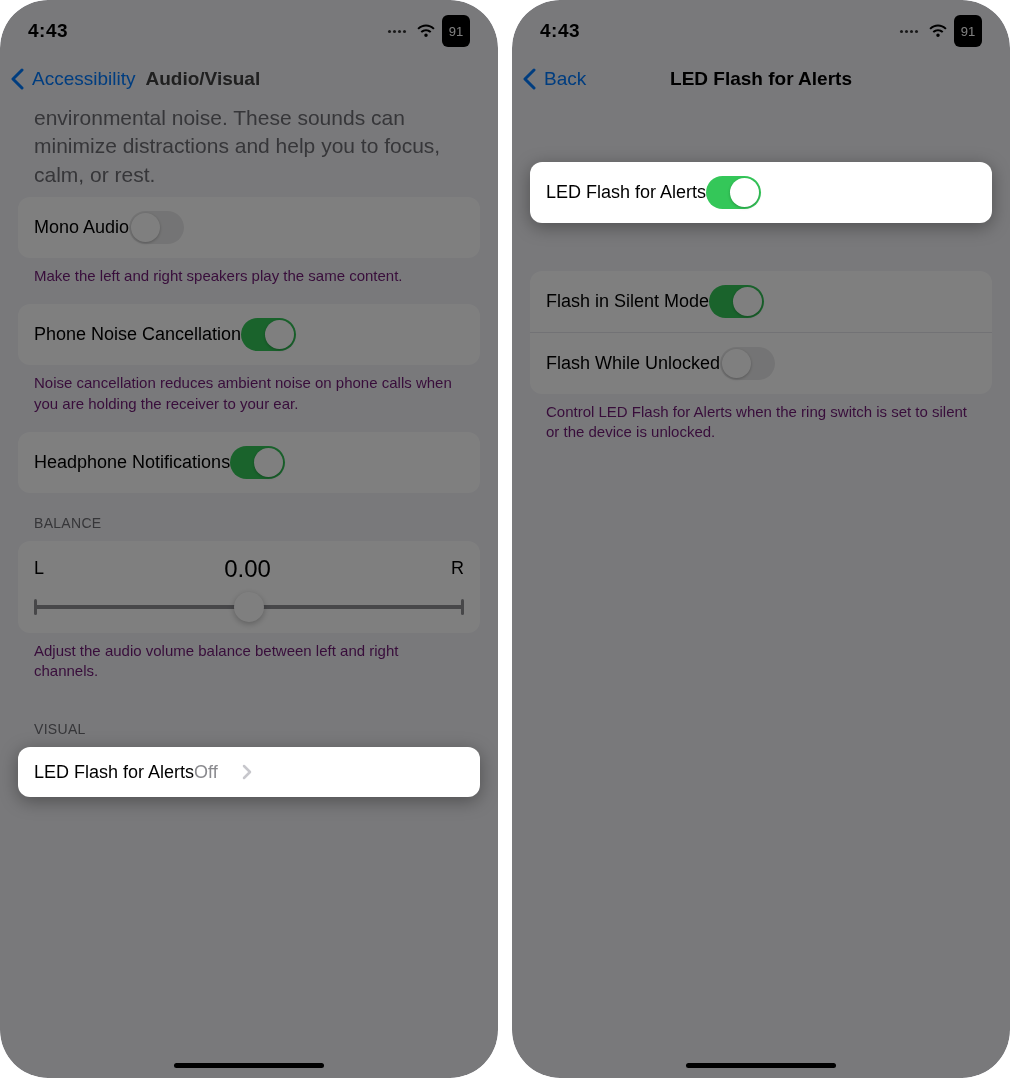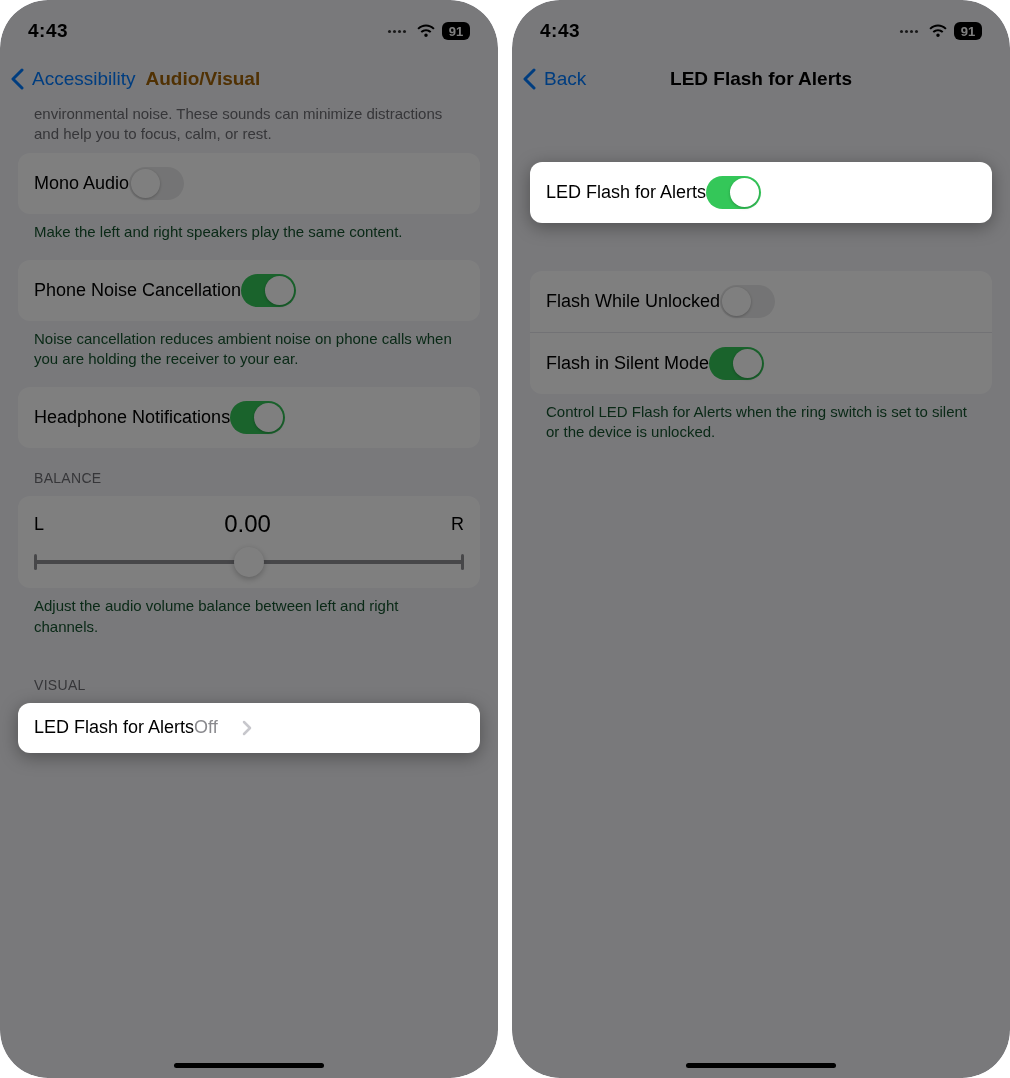--- a/index.html
+++ b/index.html
@@ -36,43 +36,43 @@
     font-weight: 600;
     text-align: center;
   }
   .status-time { font-size: 19px; letter-spacing: .5px;}
   .status-right { display: flex; align-items: center; gap: 6px; }
   .dots { display:flex; gap:2px; align-items:flex-end; margin-right:4px;}
   .dots span{width:3px;height:3px;border-radius:50%;background:#333;}
   .wifi-icon svg { display:block; }
   .batt-box {
     display:flex;align-items:center;justify-content:center;
-    background:#000;color:#fff;font-size:13px;font-weight:700;
-    border-radius:6px;padding:1px 5px;min-width:28px;height:18px;
+    background:#000;color:#fff;font-size:13px;font-weight:400;
+    border-radius:6px;padding:1px 5px;min-width:28px;height:32px;
   }
   
   .nav-bar {
     height: 50px; display: flex; align-items: center; padding: 0 8px;
     position: relative;
   }
   .nav-back {
     display:flex;align-items:center;color:#007aff;font-size:19px;gap:8px;
     padding:4px 2px;
   }
   .nav-title {
     position:absolute;left:50%;transform:translateX(-50%);
     font-size:19px;font-weight:600;color:#000;
   }
   .nav-title-left {
-    font-size:19px;font-weight:600;color:#a16207;margin-left:8px;text-align:center;
+    font-size:19px;font-weight:600;color:#404040;margin-left:8px;text-align:center;
   }
   
   .content { padding: 0 18px; }
   .section-desc {
-    font-size: 15px; color:#14532d; padding: 8px 16px 18px;
+    font-size: 15px; color:#701a75; padding: 8px 16px 18px;
     line-height: 1.35;
   }
   .section-header {
     font-size:14px;color:#6d6d72;text-transform:uppercase;
     padding:22px 16px 10px;letter-spacing:.3px;
   }
   .cell-group {
     background:#fff;border-radius:12px;overflow:hidden;
   }
   .cell {
@@ -110,21 +110,21 @@
     position:absolute;top:50%;left:50%;transform:translate(-50%,-50%);
     width:30px;height:30px;border-radius:50%;background:#fff;
     box-shadow:0 2px 6px rgba(0,0,0,.25);
   }
   
   .home-ind{
     position:absolute;bottom:10px;left:50%;transform:translateX(-50%);
     width:150px;height:5px;border-radius:3px;background:#000;
   }
   
-  .top-cut{padding:0 34px 8px;font-size:15px;color:#6d6d72;line-height:1.35;}
+  .top-cut{padding:0 34px 8px;font-size:21px;color:#6d6d72;line-height:1.35;}
   
   .spacer{height:58px;}
   
   .highlight.cell-group{box-shadow:0 4px 18px rgba(0,0,0,.35);}
 </style>
 </head>
 <body>
 
 <div class="panel">
   <div class="dim-overlay"></div>
@@ -261,29 +261,29 @@
         <span class="toggle on">
             <span class="knob"></span>
           </span>
       </div>
     </div>
 
     <div style="height:48px"></div>
 
     <div class="cell-group">
       <div class="cell">
+        <span class="cell-label">Flash in Silent Mode</span>
+        <span class="toggle on">
+            <span class="knob"></span>
+          </span>
+      </div>
+      <div class="cell">
         <span class="cell-label">Flash While Unlocked</span>
         <span class="toggle">
             <span class="knob"></span>
           </span>
       </div>
-      <div class="cell">
-        <span class="cell-label">Flash in Silent Mode</span>
-        <span class="toggle on">
-            <span class="knob"></span>
-          </span>
-      </div>
     </div>
     <div class="section-desc">Control LED Flash for Alerts when the ring switch is set to silent or the device is unlocked.</div>
   </div>
 
   <div class="home-ind"></div>
 </div>
 
 </body></html>

